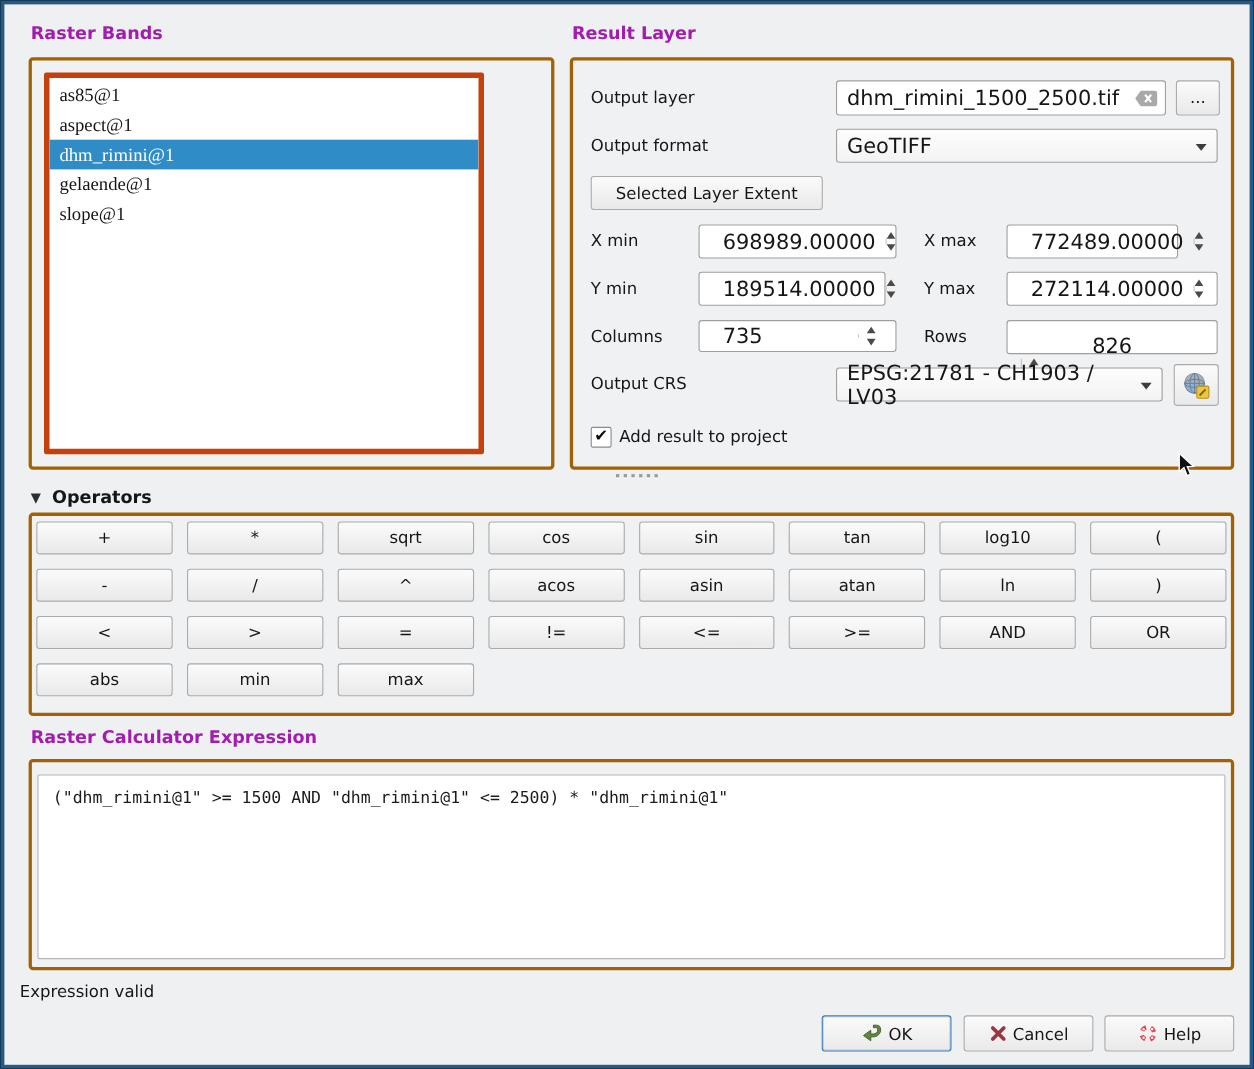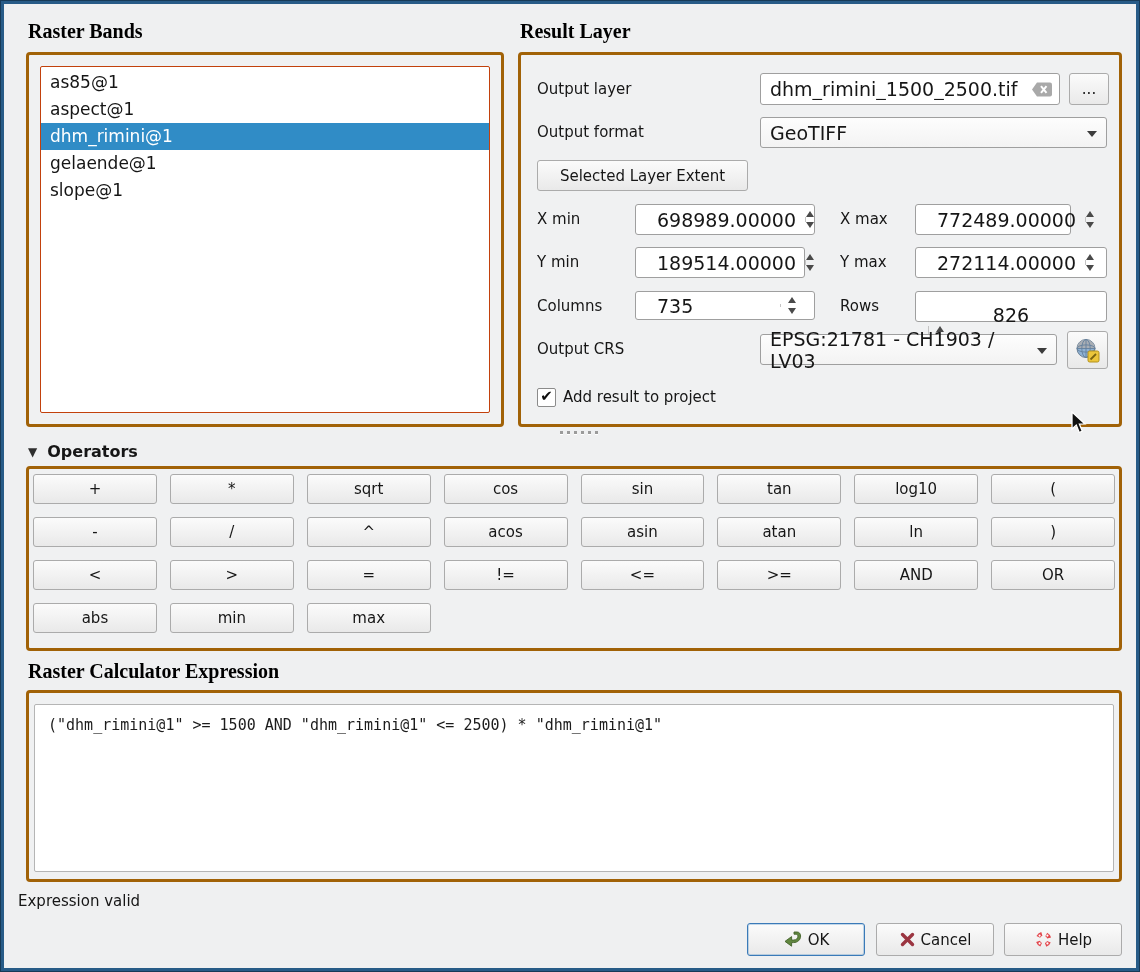--- a/index.html
+++ b/index.html
@@ -10,31 +10,31 @@
     -webkit-font-smoothing:antialiased;
   }
   .window{
     position:relative;width:1140px;height:972px;box-sizing:border-box;
     background:#eff0f1;
     border:4px solid var(--win-border,#275b87);
     outline:1px solid #173a57;outline-offset:-1px;
     overflow:hidden;
   }
   .section-title{
-    position:absolute;font-size:20px;font-weight:bold;color:#000000;white-space:nowrap;font-family:Liberation Serif, serif;
+    position:absolute;font-size:16px;font-weight:bold;color:#a21caf;white-space:nowrap;
   }
   .groupbox{
     position:absolute;box-sizing:border-box;
     background:#f0f1f2;border:3px solid #a16207;border-radius:4px;
   }
   
   .bands-box{left:22px;top:48px;width:478px;height:375px;}
   .band-list{
-    position:absolute;left:36px;top:62px;width:450px;height:347px;box-sizing:border-box;
-    background:#ffffff;border:1px solid #c2410c;border-radius:2px;overflow:hidden;padding-top:2px;
+    position:absolute;left:36px;top:62px;width:400px;height:347px;box-sizing:border-box;
+    background:#ffffff;border:5px solid #c2410c;border-radius:2px;overflow:hidden;padding-top:2px;font-family:Liberation Serif, serif;
   }
   .band-item{
     font-size:17px;color:#151515;padding:1px 9px;line-height:25px;white-space:nowrap;cursor:default;
   }
   .band-item.selected{background:var(--sel,#308cc6);color:#ffffff;}
   
   .result-box{left:514px;top:48px;width:604px;height:375px;}
   .ctl-label{position:absolute;font-size:15px;color:#161616;white-space:nowrap;}
   .text-field,.combo,.spinbox{
     position:absolute;box-sizing:border-box;display:flex;align-items:center;

